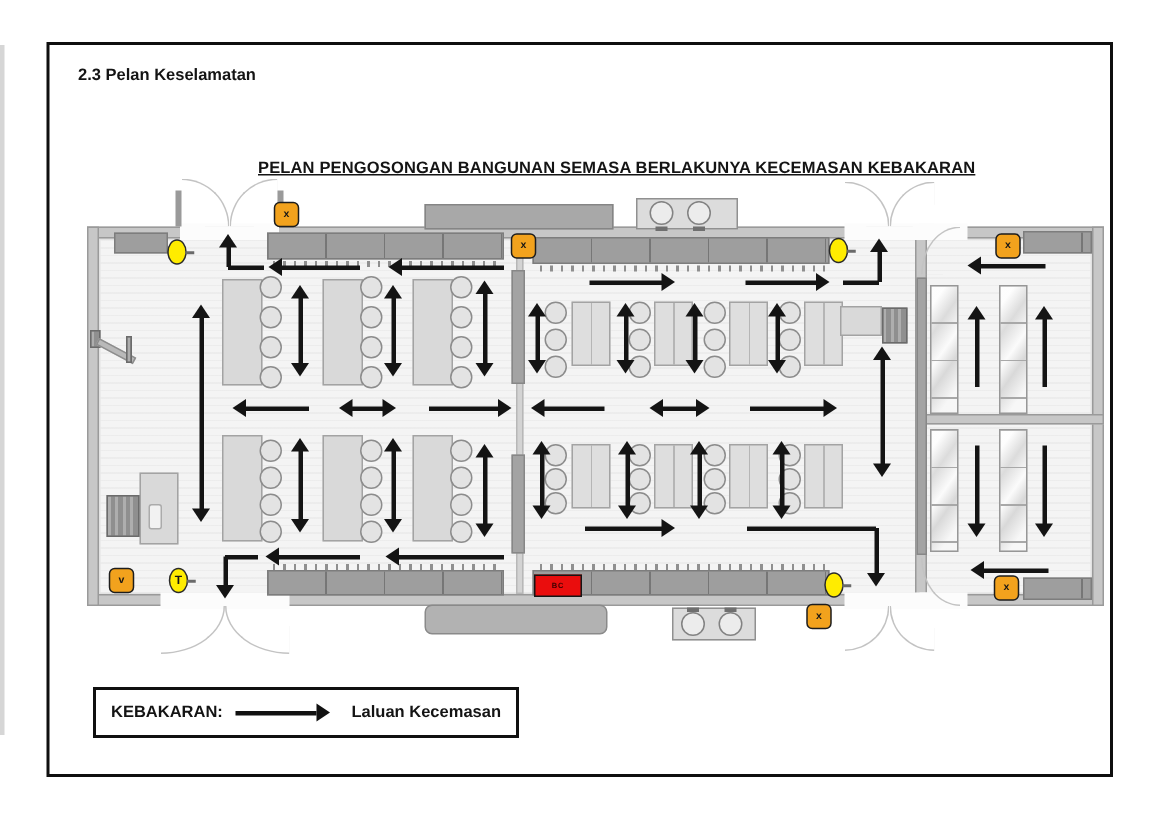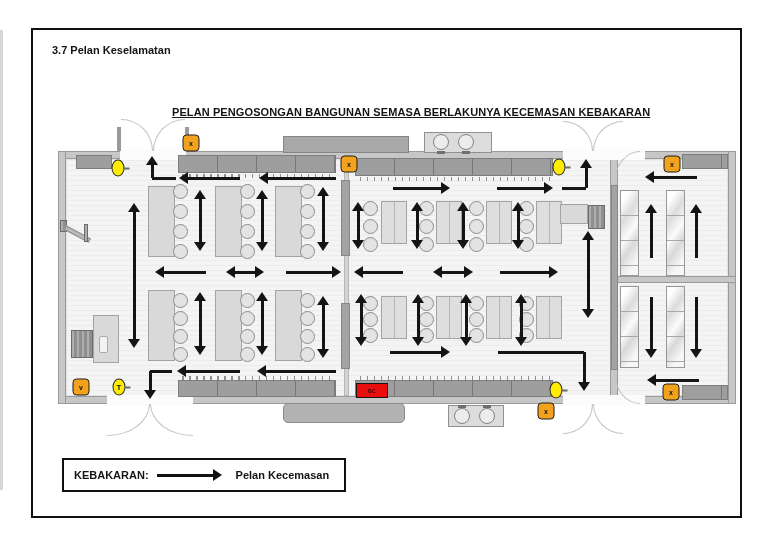--- a/index.html
+++ b/index.html
@@ -51,21 +51,21 @@
   #legend .lab{font-size:11px;font-weight:bold;white-space:nowrap;}
   #legend .lshaft{width:56px;height:3px;background:#111;margin-left:8px;}
   #legend .lhead{width:0;height:0;border:6px solid transparent;border-left:9px solid #111;margin-right:8px;}
   #legend .meaning{font-size:11px;font-weight:bold;white-space:nowrap;}
 </style>
 </head>
 <body>
 
 <div id="scan-edge"></div>
 <div id="page-border"></div>
-<div id="heading">3.7 Pelan Keselamatan</div>
+<div id="heading">2.3 Pelan Keselamatan</div>
 <div id="title">PELAN PENGOSONGAN BANGUNAN SEMASA BERLAKUNYA KECEMASAN KEBAKARAN</div>
 
 <div id="plan">
     <div class="floor" style="left: 66px; top: 159px; width: 662px; height: 237px;"></div>
     <div class="wall" style="left: 58px; top: 151px; width: 678px; height: 8px;"></div>
     <div class="wall" style="left: 58px; top: 396px; width: 678px; height: 8px;"></div>
     <div class="wall" style="left: 58px; top: 151px; width: 8px; height: 253px;"></div>
     <div class="wall" style="left: 728px; top: 151px; width: 8px; height: 253px;"></div>
     <div class="wall" style="left: 610px; top: 159px; width: 8px; height: 240px;"></div>
     <div class="wallthin" style="left: 344px; top: 159px; width: 5px; height: 237px;"></div>
@@ -298,14 +298,14 @@
     <div class="mo" style="left: 118px; top: 168px;"></div>
     <div class="mo" style="left: 559px; top: 167px;"></div>
     <div class="mo" style="left: 556px; top: 390px;"></div>
     <div class="mo" style="left: 119px; top: 387px;">T</div>
   </div>
 
 <div id="legend">
   <span class="lab">KEBAKARAN:</span>
   <span class="lshaft"></span>
   <span class="lhead"></span>
-  <span class="meaning">Pelan Kecemasan</span>
+  <span class="meaning">Laluan Kecemasan</span>
 </div>
 
 </body></html>

